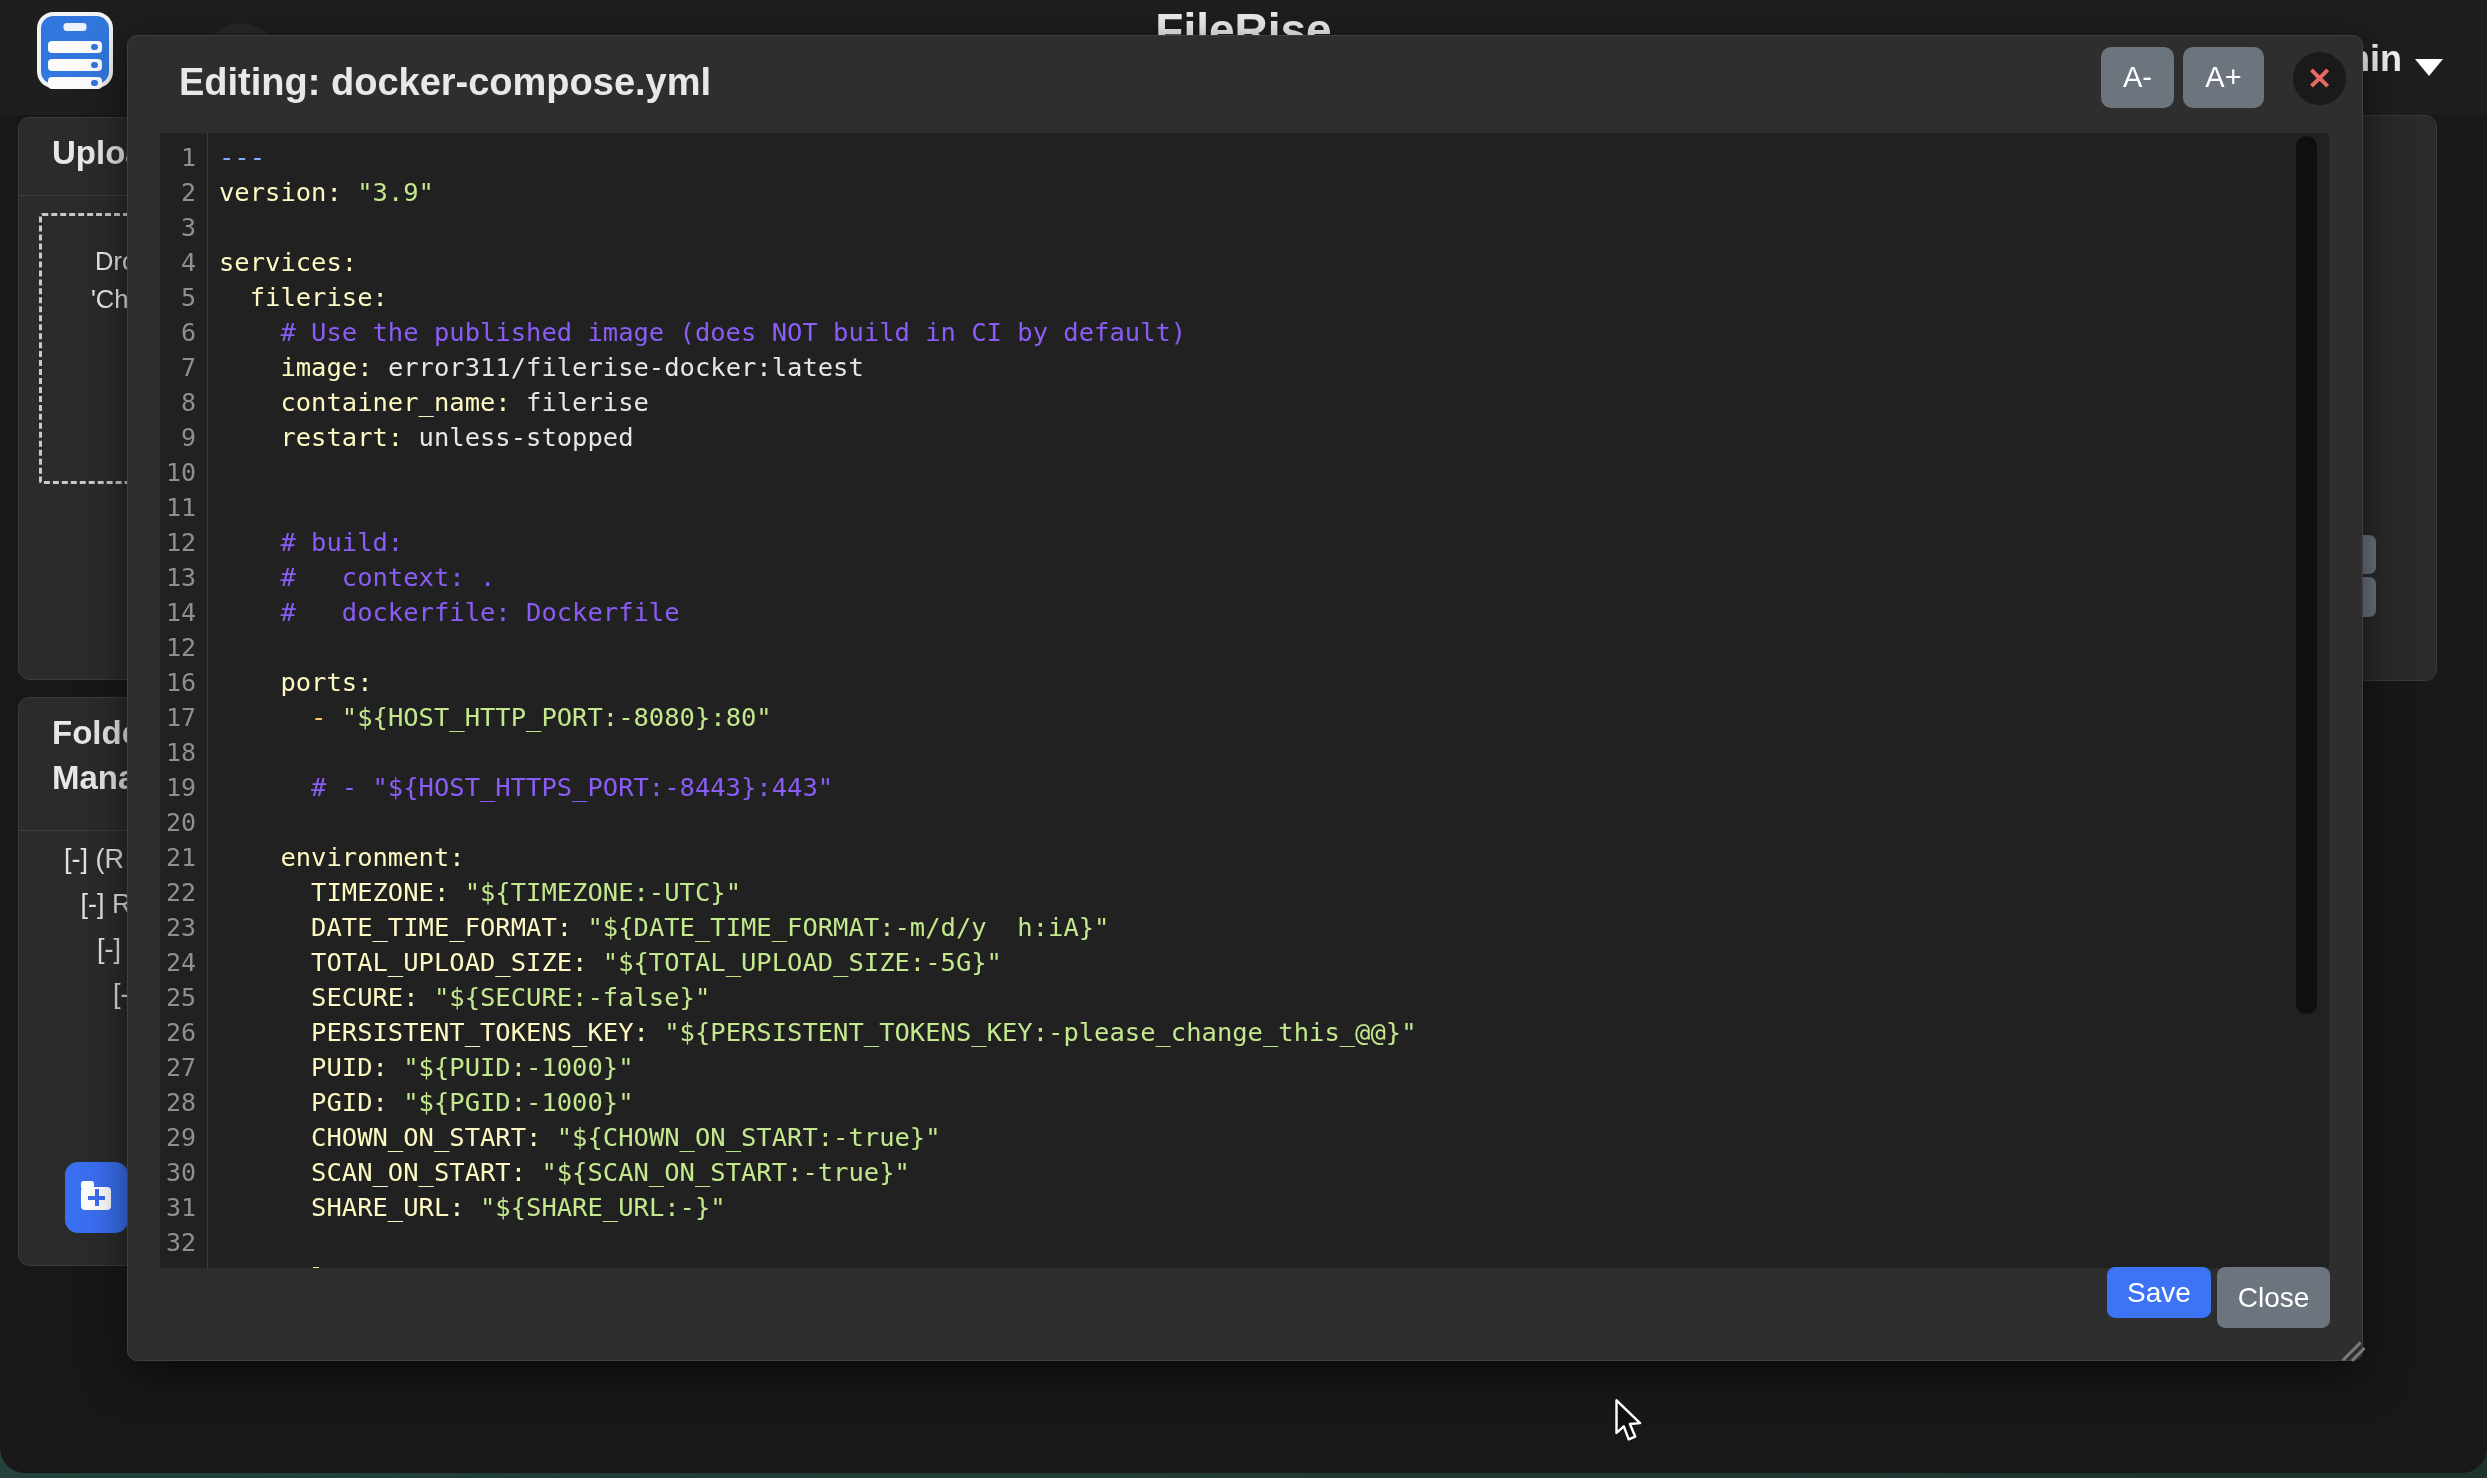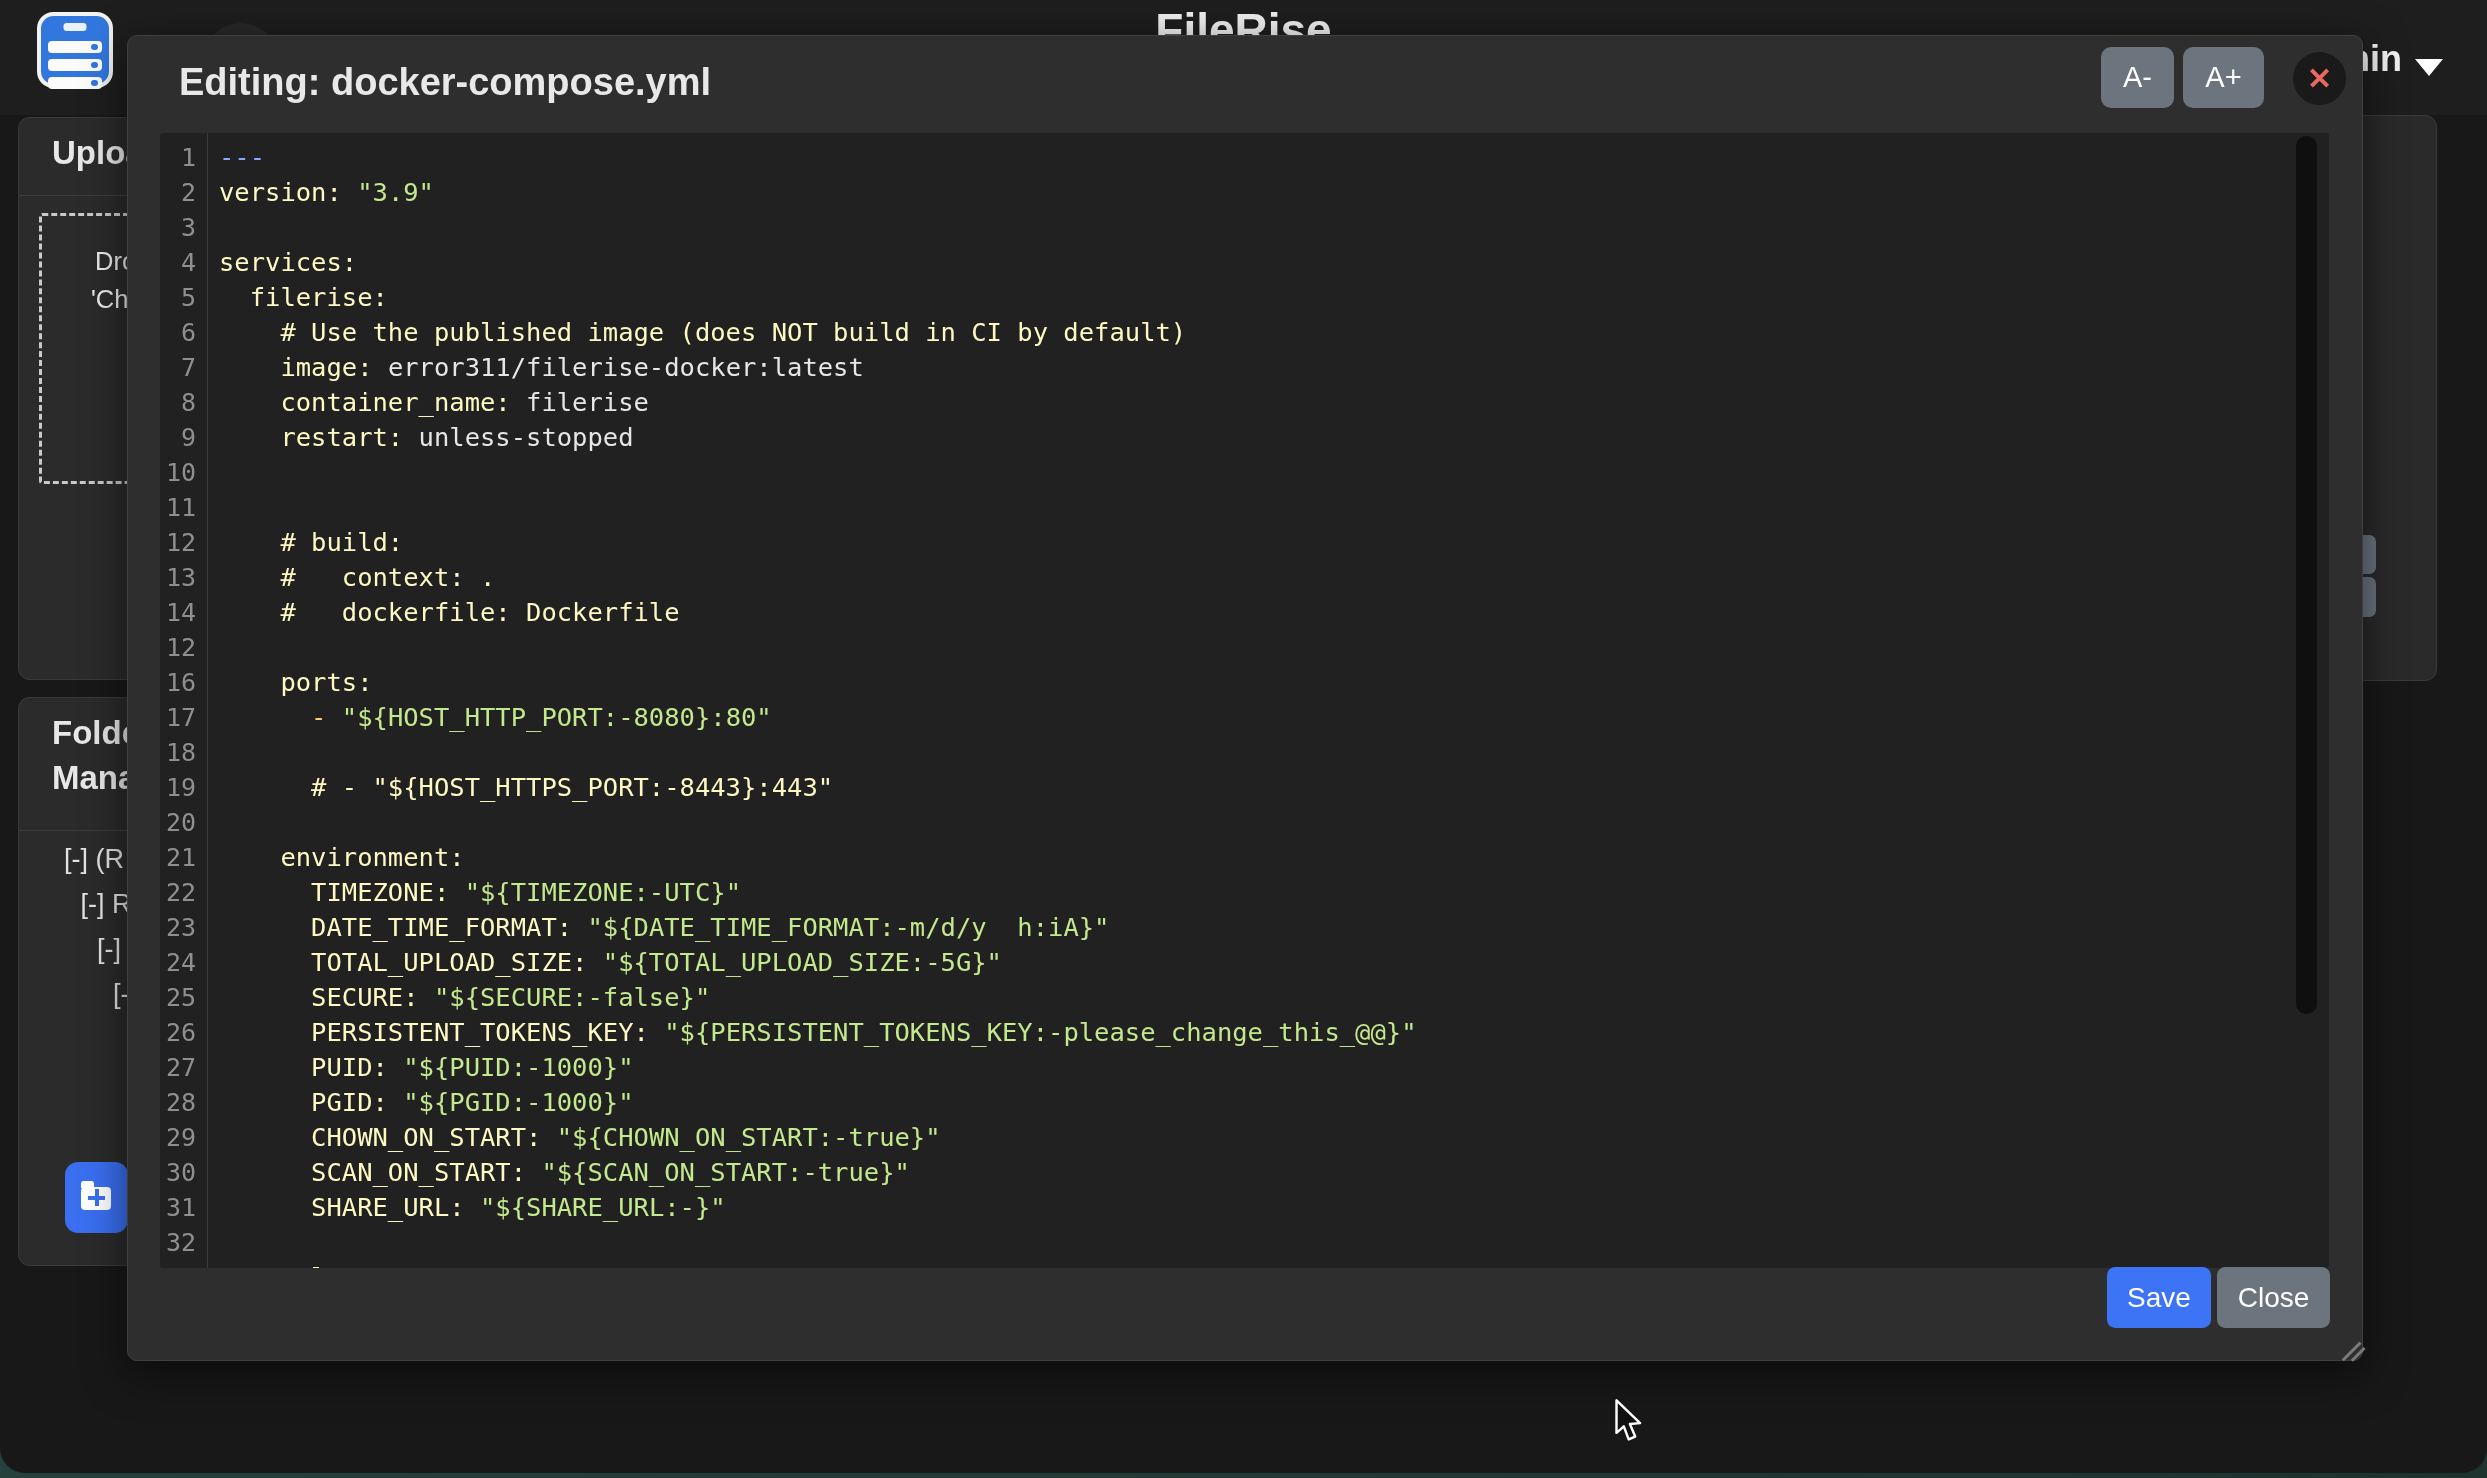--- a/index.html
+++ b/index.html
@@ -62,26 +62,26 @@
     overflow:hidden;border-radius:3.3px;}
   .gutter-divider{position:absolute;left:47px;top:0;bottom:0;width:0.8px;background:#3c3c3c;}
   .code-scroll{position:absolute;left:0;top:6.6px;right:0;}
   .row{display:flex;height:35px;}
   .ln{width:36px;padding-right:10.7px;text-align:right;flex:none;
     font-family:"DejaVu Sans Mono",monospace;font-size:25px;line-height:35px;color:#8f8f8f;}
   .ct{padding-left:12.3px;white-space:pre;
     font-family:"DejaVu Sans Mono",monospace;font-size:25.5px;line-height:35px;color:#e6e6e6;}
   .tok-key{color:#fef9c3;}
   .tok-str{color:#c3e88d;}
-  .tok-cmt{color:#fef9c3;}
+  .tok-cmt{color:#8b5cf6;}
   .tok-meta{color:#ffcb6b;}
   .tok-def{color:#82aaff;}
   .tok-txt{color:#e6e6e6;}
   .scrollthumb{position:absolute;left:2136px;top:3.3px;width:21.4px;height:878px;background:#0f0f0f;border-radius:10.7px;}
-  .btn-save{left:1979px;top:1231px;width:104px;height:61px;font-size:28px;border-radius:8.2px;}
+  .btn-save{left:1979px;top:1231px;width:104px;height:51px;font-size:28px;border-radius:8.2px;}
   .btn-close{left:2089px;top:1231px;width:113px;height:61px;font-size:28px;border-radius:8.2px;}
   .resize-handle{position:absolute;left:2209px;top:1296px;width:33px;height:33px;}
   .resize-handle i{position:absolute;background:#7a7a7a;height:2.5px;transform:rotate(-45deg);}
   .rh1{left:1.6px;top:18px;width:25px;}
   .rh2{left:11.5px;top:21.4px;width:18px;}
   .cursor{position:absolute;left:1610px;top:1397px;z-index:50;}
 </style>
 </head>
 <body>
 

